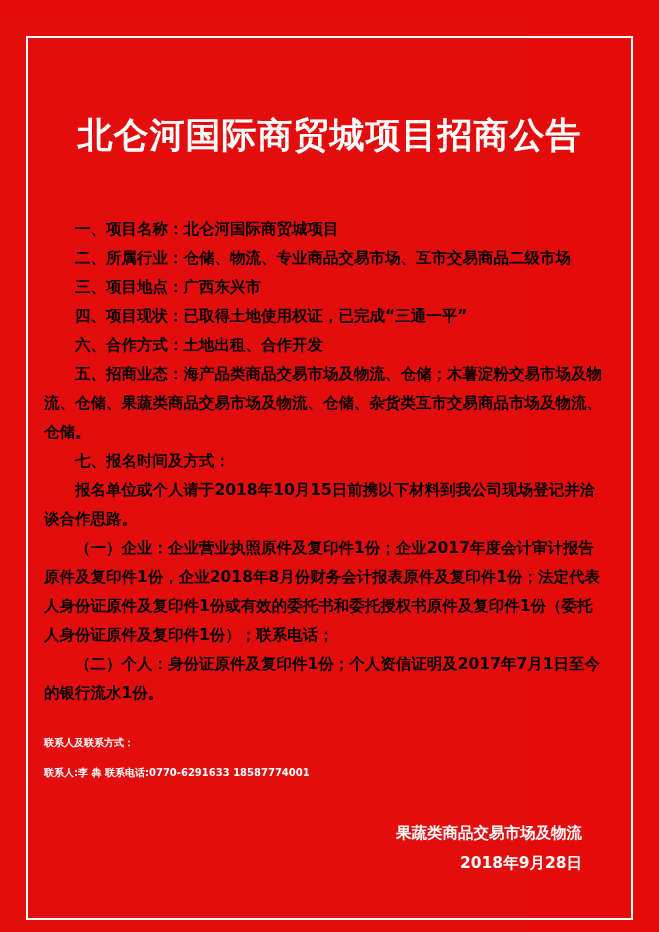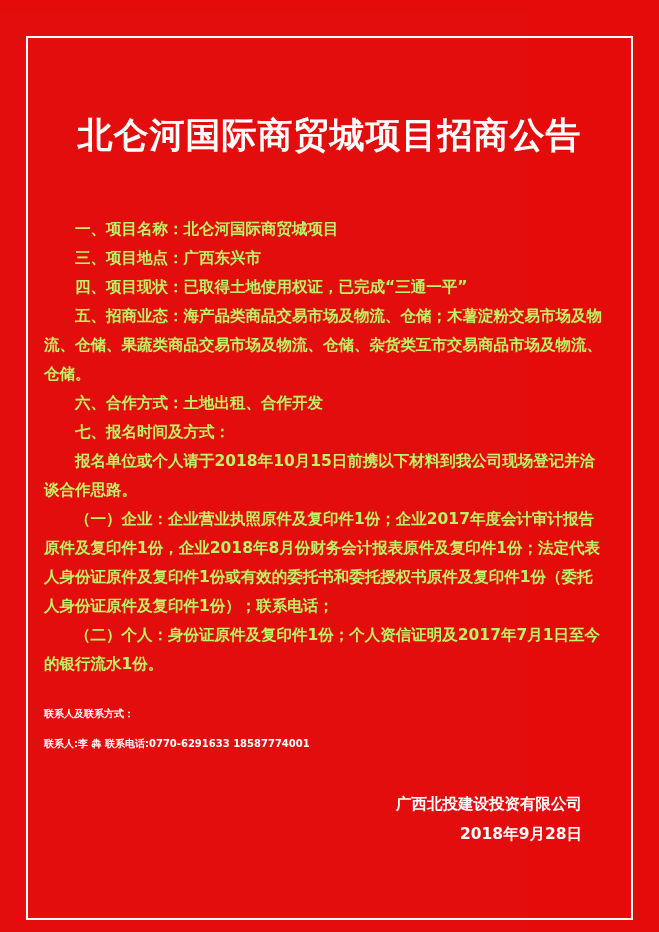--- a/index.html
+++ b/index.html
@@ -48,21 +48,21 @@
     color: #ffffff;
     width: 571px;
     font-family: "DejaVu Sans", "Liberation Sans", sans-serif;
   }
   .body-block {
     margin-top: 56px;
     width: 560px;
     font-size: 15.5px;
     font-weight: bold;
     line-height: 29px;
-    color: #bef264;
+    color: #000000;
     font-family: "DejaVu Sans", "Liberation Sans", sans-serif;
   }
   .para {
     text-indent: 2em;
     margin: 0;
     padding: 0;
   }
   .para.no-indent {
     text-indent: 0;
   }
@@ -93,34 +93,35 @@
 <body>
 
 <div id="poster">
   <div class="inner"></div>
   <div class="content">
 
     <div class="title">北仑河国际商贸城项目招商公告</div>
 
     <div class="body-block">
       <p class="para">一、项目名称：北仑河国际商贸城项目</p>
+      <p class="para">二、所属行业：仓储、物流、专业商品交易市场、互市交易商品二级市场</p>
       <p class="para">三、项目地点：广西东兴市</p>
       <p class="para">四、项目现状：已取得土地使用权证，已完成“三通一平”</p>
+      <p class="para">六、合作方式：土地出租、合作开发</p>
       <p class="para">五、招商业态：海产品类商品交易市场及物流、仓储；木薯淀粉交易市场及物流、仓储、果蔬类商品交易市场及物流、仓储、杂货类互市交易商品市场及物流、仓储。</p>
-      <p class="para">六、合作方式：土地出租、合作开发</p>
       <p class="para">七、报名时间及方式：</p>
       <p class="para">报名单位或个人请于2018年10月15日前携以下材料到我公司现场登记并洽谈合作思路。</p>
       <p class="para">（一）企业：企业营业执照原件及复印件1份；企业2017年度会计审计报告原件及复印件1份，企业2018年8月份财务会计报表原件及复印件1份；法定代表人身份证原件及复印件1份或有效的委托书和委托授权书原件及复印件1份（委托人身份证原件及复印件1份）；联系电话；</p>
       <p class="para">（二）个人：身份证原件及复印件1份；个人资信证明及2017年7月1日至今的银行流水1份。</p>
     </div>
 
     <div class="contact-block">
       <p class="para no-indent contact-line">联系人及联系方式：</p>
       <p class="para no-indent contact-line">联系人:李 犇    联系电话:0770-6291633    18587774001</p>
     </div>
 
     <div class="signature">
-      <p class="para no-indent">广西北投建设投资有限公司</p>
+      <p class="para no-indent">果蔬类商品交易市场及物流</p>
       <p class="para no-indent">2018年9月28日</p>
     </div>
 
   </div>
 </div>
 
 </body></html>

